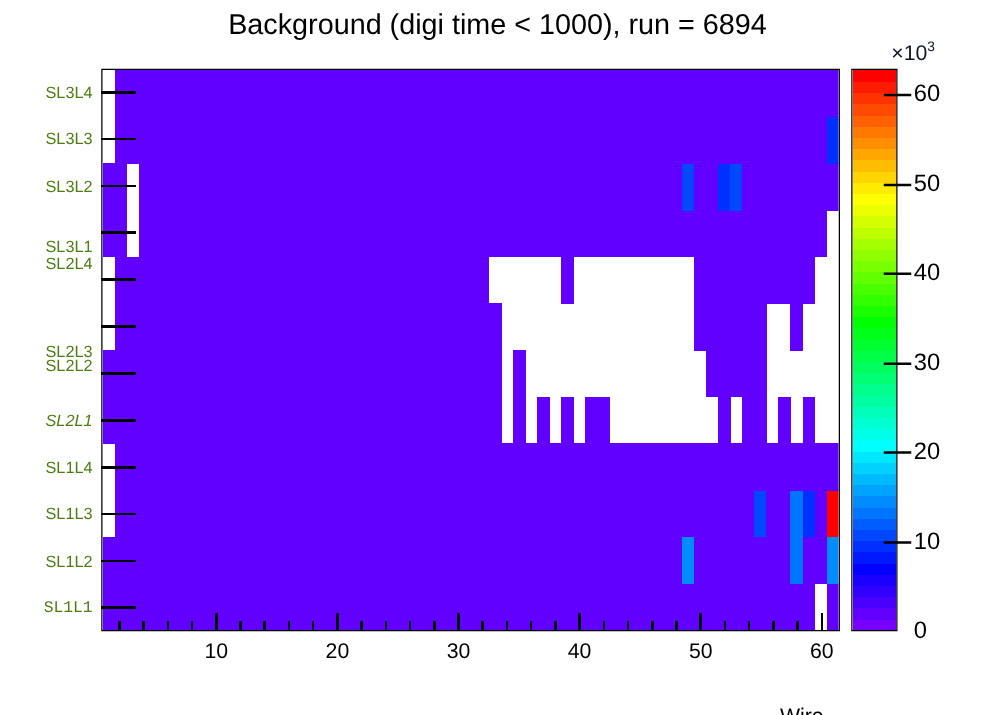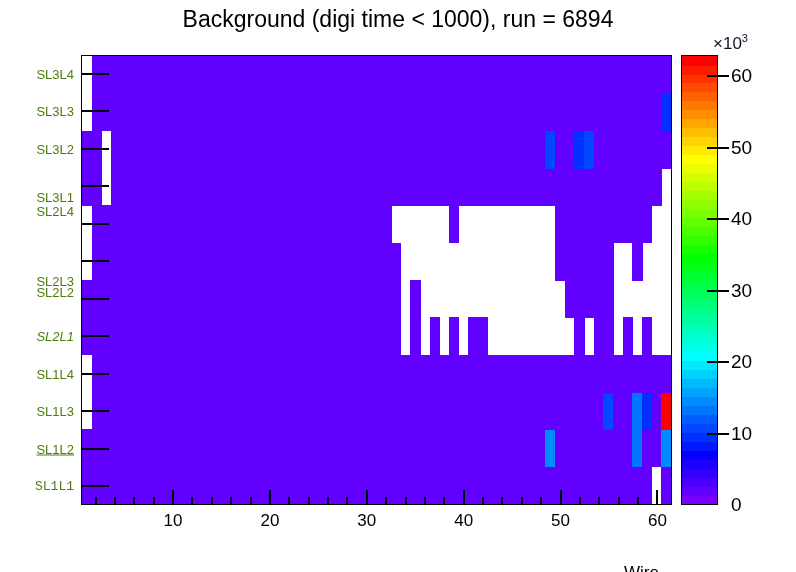--- a/index.html
+++ b/index.html
@@ -798,21 +798,21 @@
         <rect x="542.557" y="0.000" width="10.289" height="38.100" fill="#6100ff" shape-rendering="crispEdges"></rect>
         <rect x="552.246" y="0.000" width="10.289" height="38.100" fill="#6100ff" shape-rendering="crispEdges"></rect>
         <rect x="561.934" y="0.000" width="10.289" height="38.100" fill="#6100ff" shape-rendering="crispEdges"></rect>
         <rect x="571.623" y="0.000" width="10.289" height="38.100" fill="#6100ff" shape-rendering="crispEdges"></rect>
         <rect x="581.311" y="0.000" width="10.289" height="38.100" fill="#6100ff" shape-rendering="crispEdges"></rect>
       </svg>
   </div>
 
   <div id="ylabels">
       <div class="ytick-label" style="top: 486.25px; font-family: Liberation Mono, monospace;">SL1L1</div>
-      <div class="ytick-label" style="top: 448.75px; text-decoration: underline;">SL1L2</div>
+      <div class="ytick-label" style="top: 448.75px;">SL1L2</div>
       <div class="ytick-label" style="top: 411.25px; margin-left: 35px;">SL1L3</div>
       <div class="ytick-label" style="top: 373.75px;">SL1L4</div>
       <div class="ytick-label" style="top: 336.25px; font-style: italic;">SL2L1</div>
       <div class="ytick-label" style="top: 292px;">SL2L2</div>
       <div class="ytick-label" style="top: 261.25px; margin-top: 20px;">SL2L3</div>
       <div class="ytick-label" style="top: 211px;">SL2L4</div>
       <div class="ytick-label" style="top: 197px;">SL3L1</div>
       <div class="ytick-label" style="top: 148.75px;">SL3L2</div>
       <div class="ytick-label" style="top: 111.25px;">SL3L3</div>
       <div class="ytick-label" style="top: 73.75px;">SL3L4</div>

